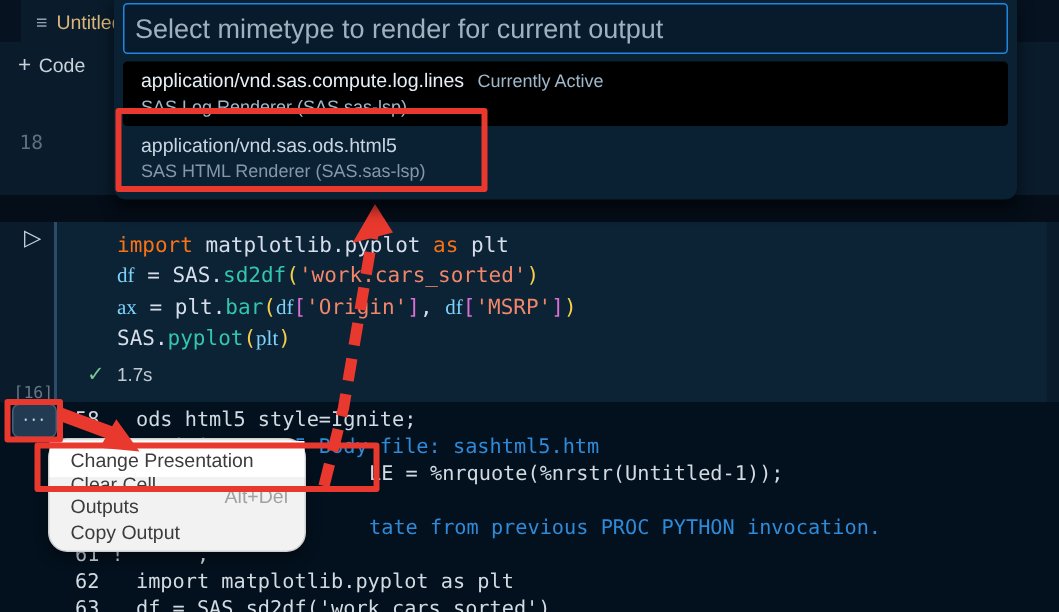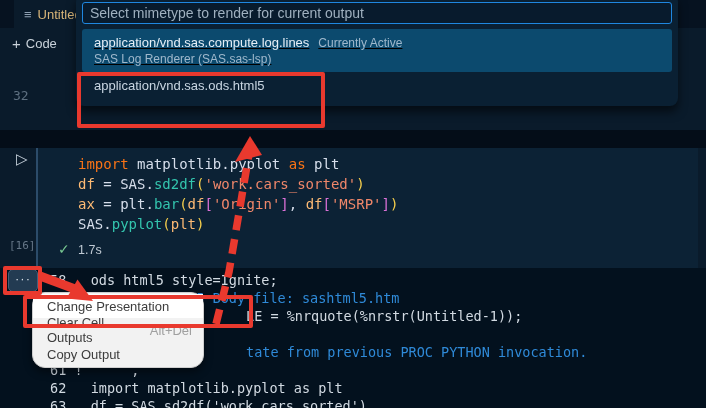--- a/index.html
+++ b/index.html
@@ -22,42 +22,42 @@
   .line25{position:absolute;left:13px;top:88px;color:#5e7081;font-size:13px;}
 
   .gapband{position:absolute;left:0;top:130px;width:706px;height:18px;background:#040d18;}
 
   
   .cell{position:absolute;left:36px;top:148px;width:662px;height:120px;background:#0c2235;
         border-left:2px solid #2c4c6a;box-sizing:border-box;}
   .runbtn{position:absolute;left:16px;top:151px;color:#c9d4de;font-size:15px;line-height:15px;}
   .code{position:absolute;left:78px;top:154px;font-size:14px;line-height:20px;white-space:pre;}
   .tk-pl{color:#d6deeb;} .tk-kw{color:#f97316;} .tk-fn{color:#33c5ae;text-align:right;}
-  .tk-str{color:#f0876a;} .tk-var{color:#fdba74;} .tk-p1{color:#f5ce4c;} .tk-p2{color:#da70d6;}
-  .execcount{position:absolute;left:9px;top:239px;color:#667788;font-size:11px;}
+  .tk-str{color:#f0876a;} .tk-var{color:#7dd3fc;font-family:Liberation Serif, serif;} .tk-p1{color:#f5ce4c;} .tk-p2{color:#da70d6;}
+  .execcount{position:absolute;left:9px;top:255px;color:#667788;font-size:11px;}
   .check{position:absolute;left:58px;top:241px;color:#78c892;font-size:14px;}
   .duration{position:absolute;left:78px;top:243px;color:#c0cad4;font-size:12.5px;}
 
   
   .output{position:absolute;left:0;top:268px;width:706px;height:140px;background:#03111e;}
   .log{position:absolute;left:50px;top:3px;font-size:13.5px;line-height:18px;white-space:pre;}
   .log-line{height:18px;color:#d2dae2;}
   .log-note{color:#2f8ad8;}
 
   
   .quickpick{position:absolute;left:76px;top:-6px;width:602px;background:#0a2033;z-index:20;
              border-radius:8px;padding:8px 6px 6px 6px;box-sizing:border-box;
              box-shadow:0 6px 10px rgba(0,0,0,.55);}
   .qp-input{width:100%;height:22px;box-sizing:border-box;background:#081b2d;
-            border:1.5px solid #1f87e0;border-radius:3px;color:#d4dde5;font-size:14px;
-            padding:4px 7px;font-family:"Liberation Sans",sans-serif;outline:none;}
+            border:1.5px solid #1f87e0;border-radius:3px;color:#d4dde5;font-size:18px;
+            padding:16px 7px;font-family:"Liberation Sans",sans-serif;outline:none;}
   .qp-input::placeholder{color:#9fb0bf;}
   .qp-list{margin-top:5px;}
   .qp-item{padding:4px 12px 6px 12px;border-radius:3px;}
-  .qp-item.active{background:#0c4a6e;text-decoration:underline;}
+  .qp-item.active{background:#000000;}
   .qp-label{font-size:13px;color:#c9d6e2;}
   .qp-item.active .qp-label{color:#e6eff7;}
   .qp-badge{font-size:12px;color:#9fb8cc;margin-left:9px;}
   .qp-desc{font-size:12px;color:#8598a8;margin-top:1px;}
   .qp-item.active .qp-desc{color:#9fb8cc;}
 
   
   .morebtn{position:absolute;left:8px;top:269px;width:30px;height:23px;background:#233b52;
            border:1px solid #44607a;border-radius:5px;color:#d5dee6;z-index:10;
            display:flex;align-items:center;justify-content:center;font-size:13px;
@@ -91,21 +91,21 @@
     <span class="ticon">≡</span>
     <span class="tlabel">Untitled</span>
   </div>
 </div>
 
 <div class="addcode">
   <span class="plus">+</span>
   <span>Code</span>
 </div>
 
-<div class="line25 mono">32</div>
+<div class="line25 mono">18</div>
 
 <div class="gapband"></div>
 
 <div class="cell"></div>
 <div class="runbtn">▷</div>
 <div class="code mono" id="code"><div><span class="tk-kw">import</span><span class="tk-pl"> matplotlib.pyplot </span><span class="tk-kw">as</span><span class="tk-pl"> plt</span></div><div><span class="tk-var">df</span><span class="tk-pl"> = SAS.</span><span class="tk-fn">sd2df</span><span class="tk-p1">(</span><span class="tk-str">'work.cars_sorted'</span><span class="tk-p1">)</span></div><div><span class="tk-var">ax</span><span class="tk-pl"> = plt.</span><span class="tk-fn">bar</span><span class="tk-p1">(</span><span class="tk-var">df</span><span class="tk-p2">[</span><span class="tk-str">'Origin'</span><span class="tk-p2">]</span><span class="tk-pl">, </span><span class="tk-var">df</span><span class="tk-p2">[</span><span class="tk-str">'MSRP'</span><span class="tk-p2">]</span><span class="tk-p1">)</span></div><div><span class="tk-pl">SAS.</span><span class="tk-fn">pyplot</span><span class="tk-p1">(</span><span class="tk-var">plt</span><span class="tk-p1">)</span></div></div>
 <div class="execcount mono">[16]</div>
 <div class="check">✓</div>
 <div class="duration">1.7s</div>
 
@@ -115,20 +115,21 @@
 
 <div class="quickpick">
   <input class="qp-input" placeholder="Select mimetype to render for current output" style="">
   <div class="qp-list" id="qp-list">
       <div class="qp-item active">
         <div><span class="qp-label">application/vnd.sas.compute.log.lines</span><span class="qp-badge">Currently Active</span></div>
         <div class="qp-desc">SAS Log Renderer (SAS.sas-lsp)</div>
       </div>
       <div class="qp-item">
         <div><span class="qp-label">application/vnd.sas.ods.html5</span></div>
+        <div class="qp-desc">SAS HTML Renderer (SAS.sas-lsp)</div>
       </div>
     </div>
 </div>
 
 <div class="morebtn">···</div>
 
 <div class="menu" id="menu">
     <div class="menu-item hover">
       <span>Change Presentation</span>
     </div>

